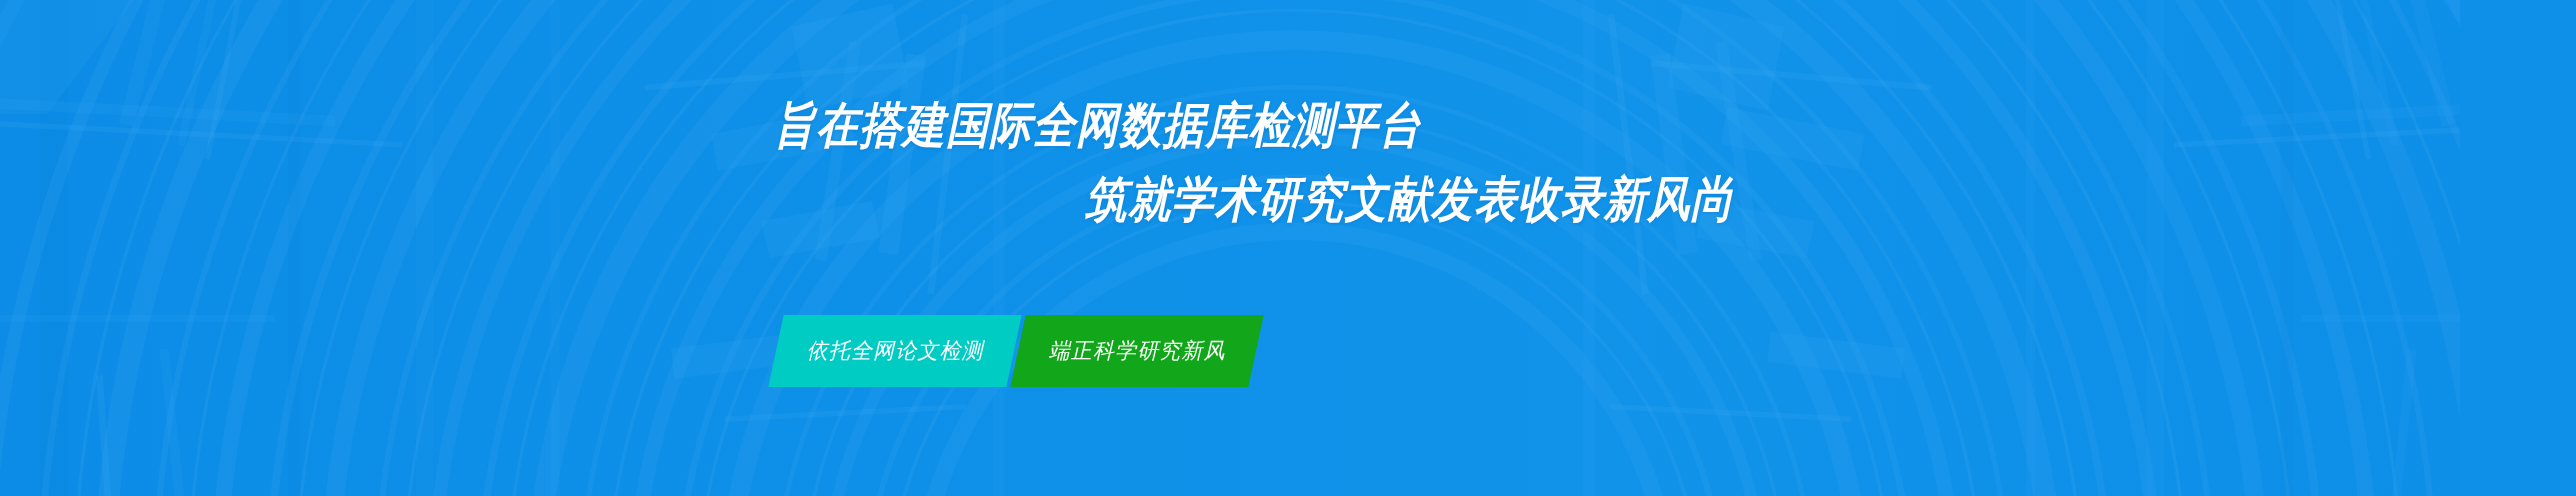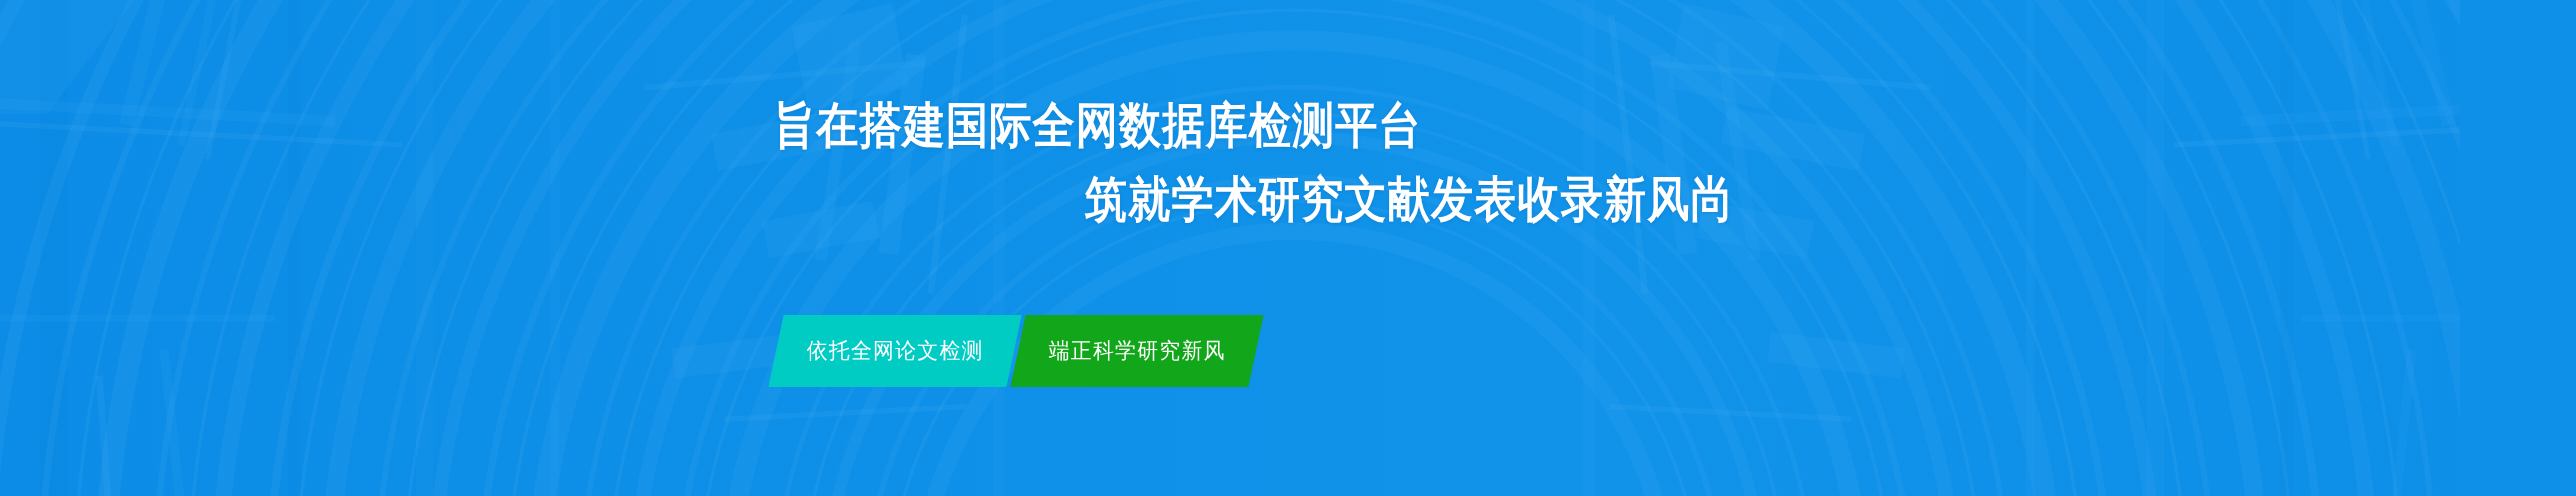--- a/index.html
+++ b/index.html
@@ -2,20 +2,21 @@
 <html style="font-size:10.7px"><head>
 <meta charset="utf-8">
 <style>
   html,body{margin:0;padding:0;background:#0e90e8;}
   #banner{
     position:relative;
     width:2460px;height:496px;
     overflow:hidden;
     background:#0e90e8;
     font-family:"Liberation Sans","DejaVu Sans",sans-serif;
+    font-style:italic;
   }
   #bg-svg{position:absolute;inset:0;width:2576px;height:496px;display:block;}
 
   
   #headline{
     position:absolute;
     left:0;top:101px;
     width:2576px;
     z-index:5;
     pointer-events:none;

